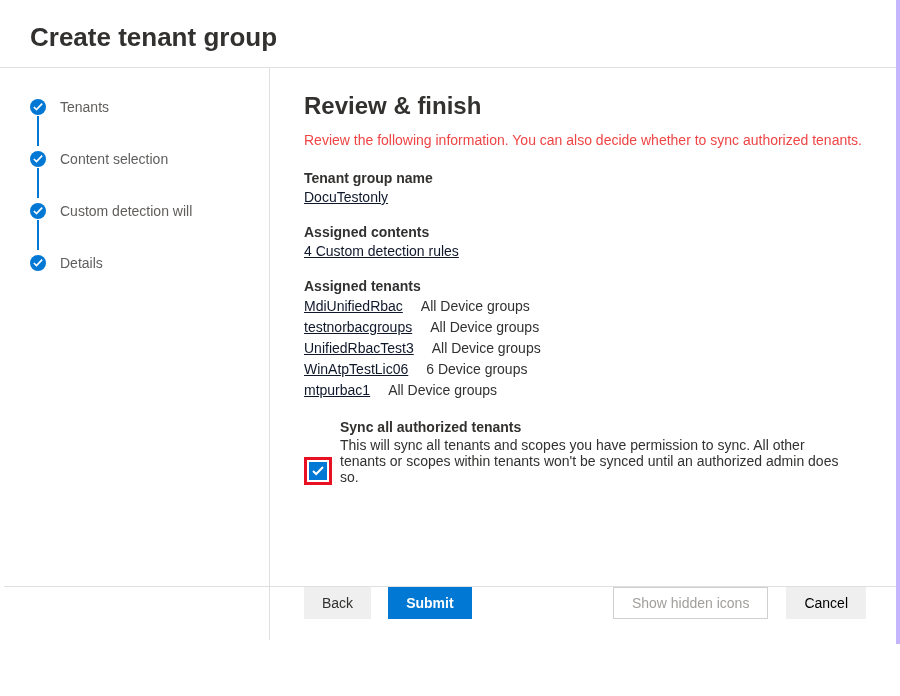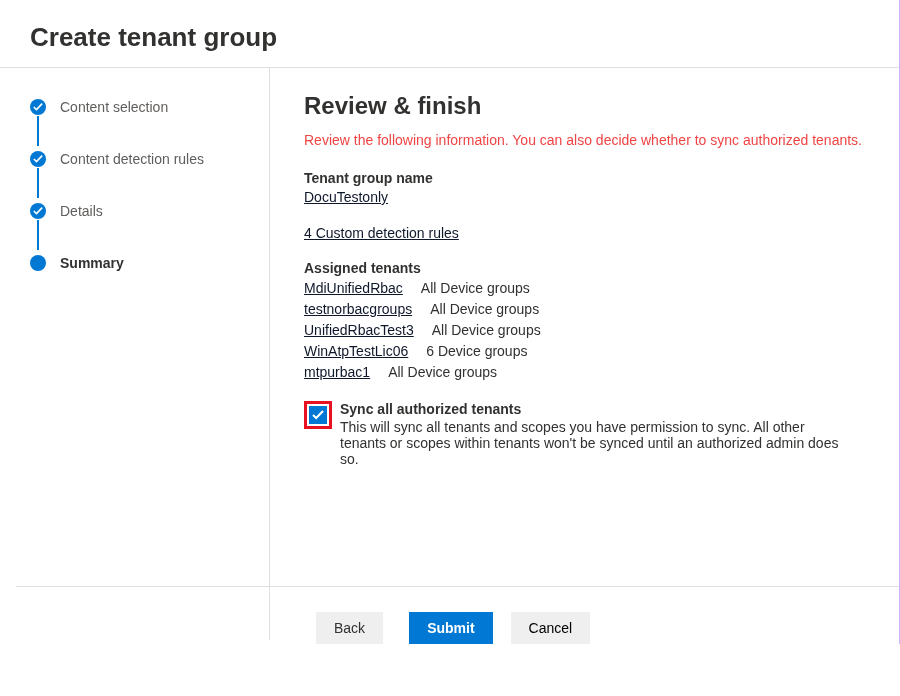--- a/index.html
+++ b/index.html
@@ -1,98 +1,103 @@
 <!DOCTYPE html>
 <html><head>
 <meta charset="utf-8">
 <style>
   html,body{margin:0;padding:0;font-family:"Segoe UI","Segoe UI Web",Arial,sans-serif;color:#323130;background:#fff}
-  .page{width:900px;height:644px;position:relative;border-right:1px solid #c4b5fd;box-sizing:border-box}
+  .page{width:900px;height:644px;position:relative;border-right:4px solid #c4b5fd;box-sizing:border-box}
   .title{font-size:26px;font-weight:700;padding:22px 0 14px 30px}
   .hr{border-bottom:1px solid #e1dfdd}
   .body{display:flex;height:572px}
   .sidebar{width:270px;padding:28px 0 0 30px;box-sizing:border-box;border-right:1px solid #e1dfdd}
   .step{display:flex;align-items:center;height:22px;margin-bottom:30px;position:relative}
   .step:not(:last-child)::after{content:"";position:absolute;left:7px;top:20px;width:2px;height:30px;background:#0078d4}
   .step-circle{width:16px;height:16px;border-radius:50%;background:#0078d4;display:flex;align-items:center;justify-content:center;flex-shrink:0}
   .step-circle svg{width:10px;height:10px}
   .step-current .step-circle{width:16px;height:16px}
   .step-label{margin-left:14px;font-size:14px;color:#605e5c}
   .step-current .step-label{font-weight:700;color:#323130}
   .main{flex:1;padding:24px 30px 0 34px;box-sizing:border-box}
   h2.review{font-size:24px;font-weight:700;margin:0 0 12px 0}
   .desc{font-size:14px;color:#ef4444;margin-bottom:22px}
   .field-label{font-size:14px;font-weight:700;margin-bottom:2px}
   .link{color:#0f172a;text-decoration:underline;font-size:14px;cursor:pointer}
   .block{margin-bottom:18px}
   .tenant-row{font-size:14px;line-height:1.5}
   .tenant-row .link{display:inline-block}
   .tenant-scope{margin-left:18px;color:#323130}
-  .checkbox-row{display:flex;align-items:flex-start;margin-top:8px}
+  .checkbox-row{display:flex;align-items:flex-end;margin-top:8px}
   .cb-highlight{border:3px solid #e81123;padding:2px;display:inline-flex;margin-right:8px}
   .cb{width:18px;height:18px;background:#0078d4;display:flex;align-items:center;justify-content:center}
   .cb svg{width:12px;height:12px}
   .cb-text .cb-title{font-size:14px;font-weight:700}
   .cb-text .cb-desc{font-size:14px;color:#323130;margin-top:2px;max-width:500px}
-  .footer{position:absolute;left:16px;right:0;bottom:0;height:58px;border-top:1px solid #e1dfdd;display:flex;align-items:flex-end;padding:0 30px 0 300px;box-sizing:border-box}
+  .footer{position:absolute;left:4px;right:0;bottom:0;height:58px;border-top:1px solid #e1dfdd;display:flex;align-items:flex-start;padding:0 30px 0 300px;box-sizing:border-box}
   .btn{font-size:14px;height:32px;padding:0 18px;border:none;cursor:pointer;font-family:inherit}
   .btn-default{background:#efefef;color:#323130}
-  .btn-primary{background:#0078d4;color:#fff;font-weight:600;margin-left:26px}
+  .btn-primary{background:#0078d4;color:#fff;font-weight:600;margin-left:17px}
   .btn-disabled{background:#fff;border:1px solid #d2d0ce;color:#a19f9d;cursor:default;margin-left:auto}
   .btn-cancel{background:#efefef;color:#000000;margin-left:18px}
 </style>
 </head>
 <body>
 
 <div class="page">
   <div class="title">Create tenant group</div>
   <div class="hr"></div>
 
   <div class="body">
     <div class="sidebar">
       <div class="step">
         <span class="step-circle">
             <svg viewBox="0 0 12 12">
               <path d="M1 6 L4.2 9 L11 2" stroke="#fff" stroke-width="2" fill="none"></path>
             </svg>
           </span>
+        <span class="step-label">Tenants</span>
+      </div>
+      <div class="step">
+        <span class="step-circle">
+            <svg viewBox="0 0 12 12">
+              <path d="M1 6 L4.2 9 L11 2" stroke="#fff" stroke-width="2" fill="none"></path>
+            </svg>
+          </span>
         <span class="step-label">Content selection</span>
       </div>
       <div class="step">
         <span class="step-circle">
             <svg viewBox="0 0 12 12">
               <path d="M1 6 L4.2 9 L11 2" stroke="#fff" stroke-width="2" fill="none"></path>
             </svg>
           </span>
-        <span class="step-label">Content detection rules</span>
+        <span class="step-label">Custom detection will</span>
       </div>
       <div class="step">
         <span class="step-circle">
             <svg viewBox="0 0 12 12">
               <path d="M1 6 L4.2 9 L11 2" stroke="#fff" stroke-width="2" fill="none"></path>
             </svg>
           </span>
         <span class="step-label">Details</span>
-      </div>
-      <div class="step step-current">
-        <span class="step-circle"></span>
-        <span class="step-label">Summary</span>
       </div>
     </div>
 
     <div class="main">
       <h2 class="review">Review &amp; finish</h2>
       <div class="desc">Review the following information. You can also decide whether to sync authorized tenants.</div>
 
       <div class="block">
         <div class="field-label">Tenant group name</div>
         <span class="link">DocuTestonly</span>
       </div>
 
       <div class="block">
+        <div class="field-label">Assigned contents</div>
         <span class="link">4 Custom detection rules</span>
       </div>
 
       <div class="block">
         <div class="field-label">Assigned tenants</div>
         <div class="tenant-row">
           <span class="link">MdiUnifiedRbac</span><span class="tenant-scope">All Device groups</span>
         </div>
         <div class="tenant-row">
           <span class="link">testnorbacgroups</span><span class="tenant-scope">All Device groups</span>
@@ -120,15 +125,16 @@
           <div class="cb-title">Sync all authorized tenants</div>
           <div class="cb-desc">This will sync all tenants and scopes you have permission to sync. All other tenants or scopes within tenants won't be synced until an authorized admin does so.</div>
         </div>
       </div>
     </div>
   </div>
 
   <div class="footer">
     <button class="btn btn-default">Back</button>
     <button class="btn btn-primary">Submit</button>
+    <button class="btn btn-disabled">Show hidden icons</button>
     <button class="btn btn-cancel">Cancel</button>
   </div>
 </div>
 
 </body></html>

